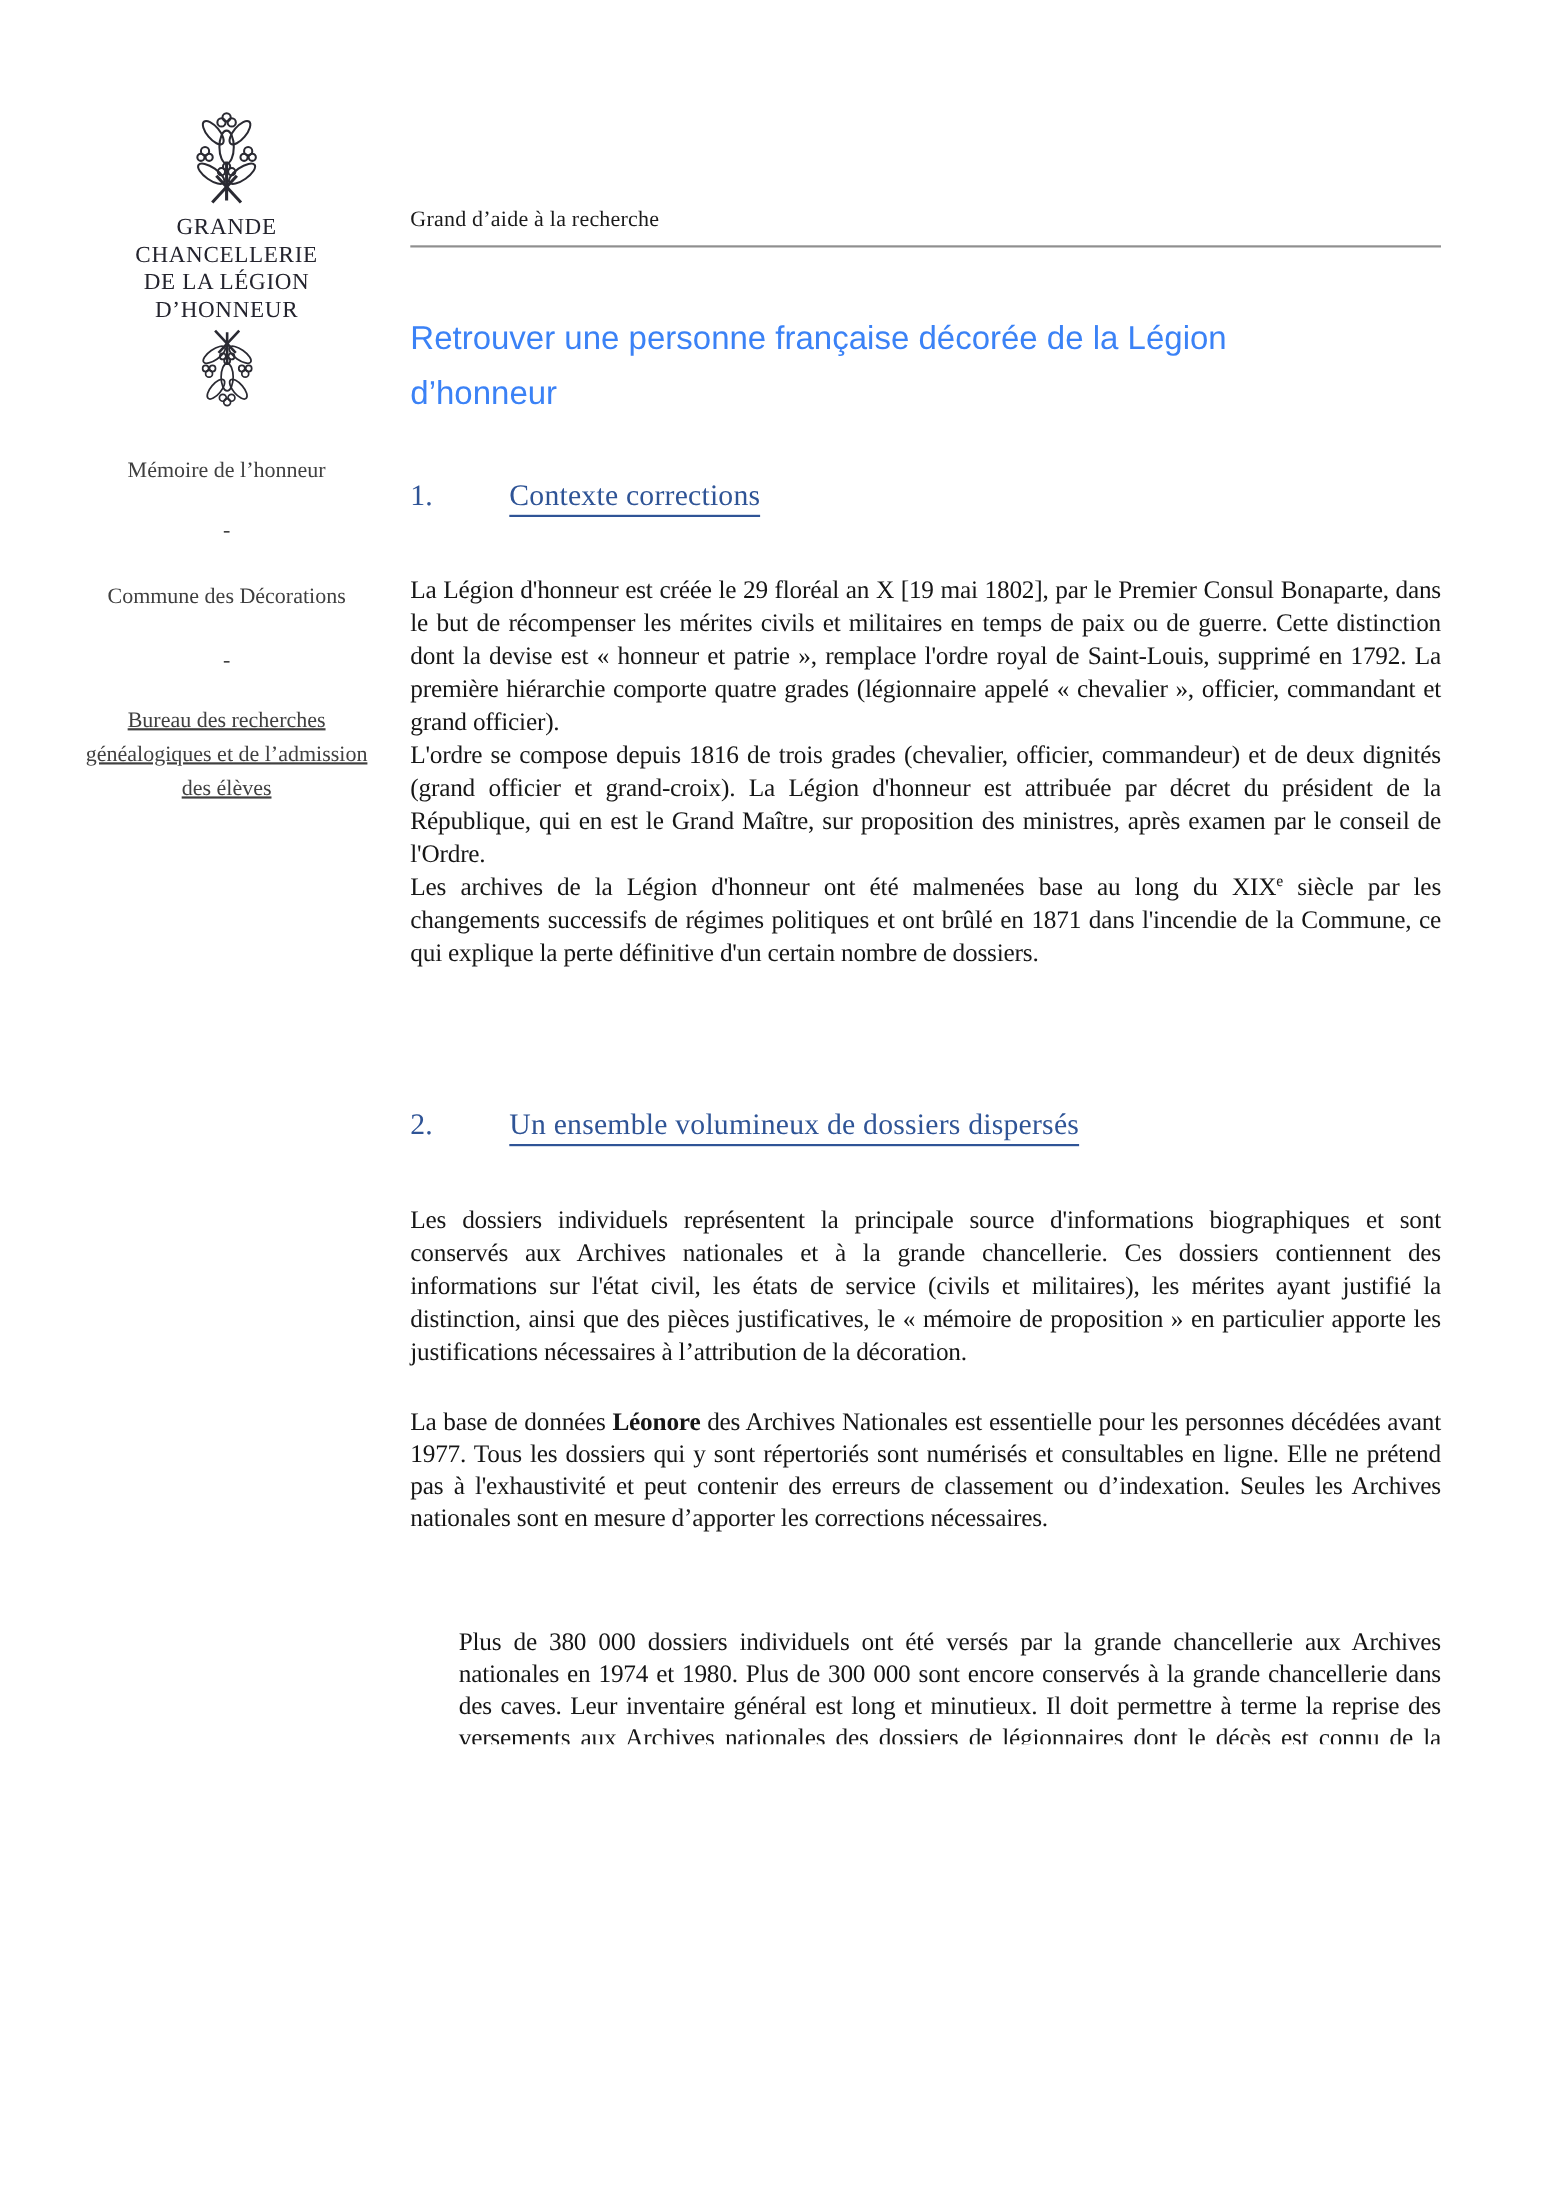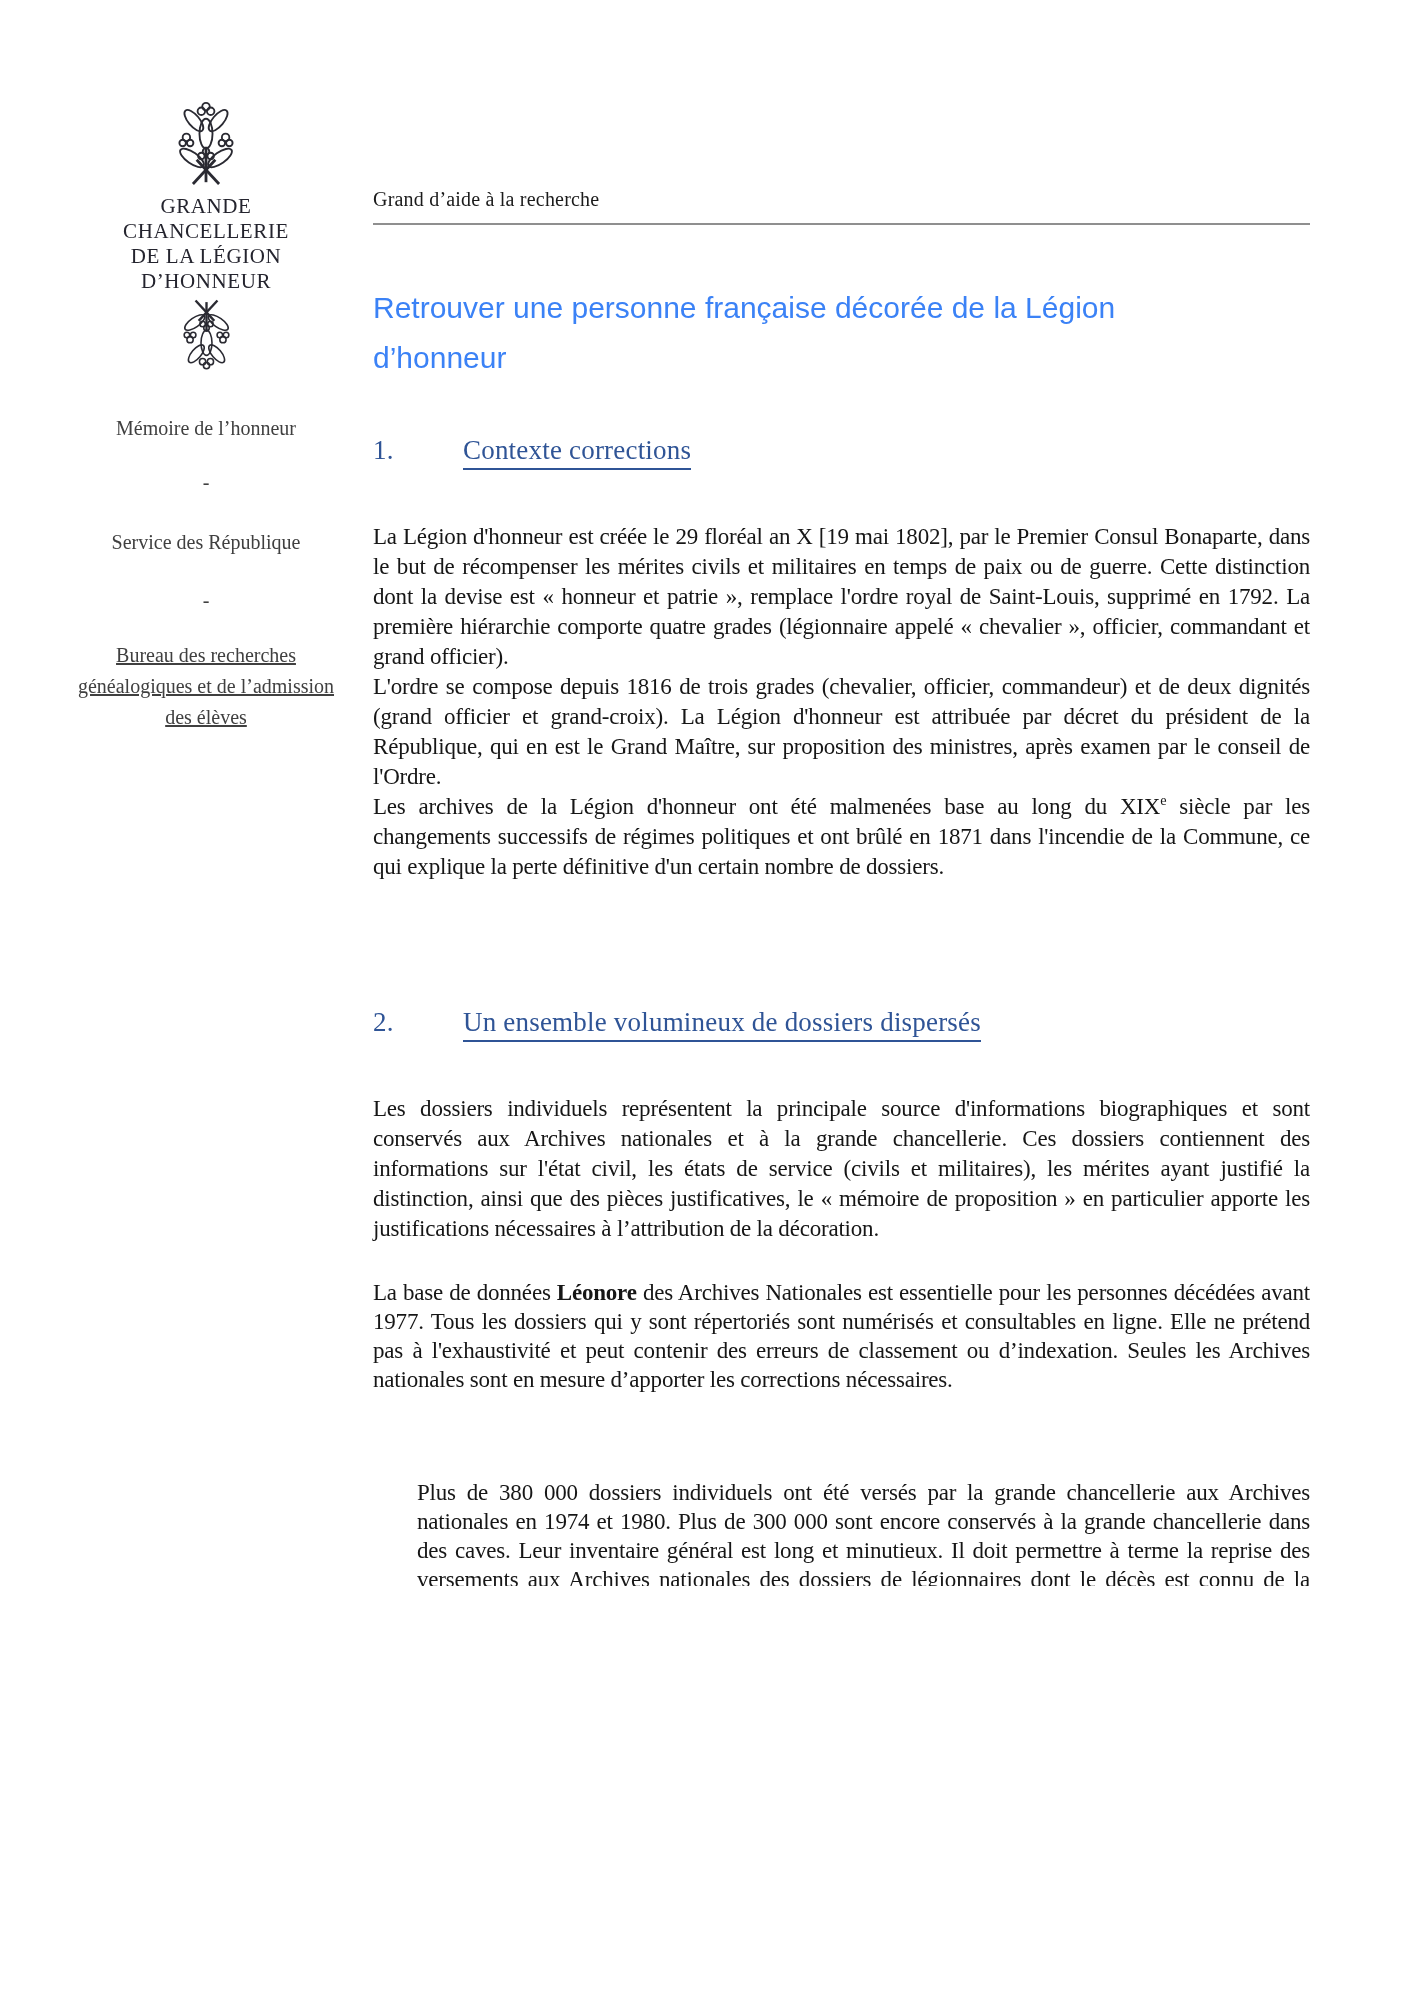--- a/index.html
+++ b/index.html
@@ -86,21 +86,21 @@
       <div>DE LA LÉGION</div>
       <div>D’HONNEUR</div>
     </div>
 
     <svg class="ornament flip" width="47" height="74" viewBox="0 0 60 92" aria-hidden="true">
       <use href="#sprig"></use>
     </svg>
 
     <div class="side-item si-0">Mémoire de l’honneur</div>
     <div class="side-item si-1">-</div>
-    <div class="side-item si-2">Service des République</div>
+    <div class="side-item si-2">Commune des Décorations</div>
     <div class="side-item si-3">-</div>
     <div class="side-item si-4">Bureau des recherches généalogiques et de l’admission des élèves</div>
   </aside>
 
   <main class="main">
     <div class="doc-type">Grand d’aide à la recherche</div>
     <hr class="rule">
 
     <h1 class="title">
       <span class="tline">Retrouver une personne française décorée de la Légion</span>

